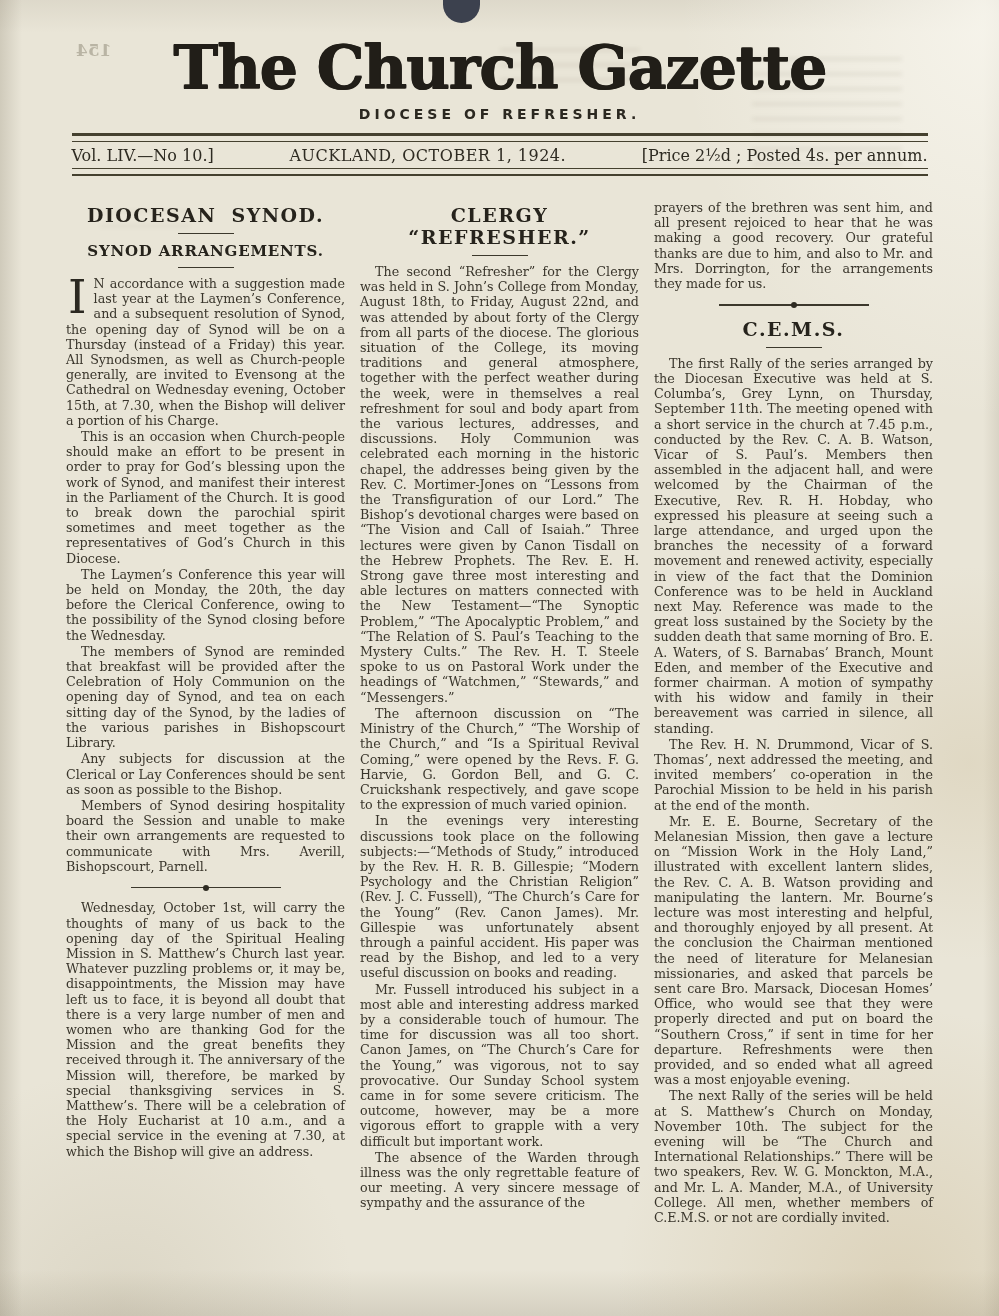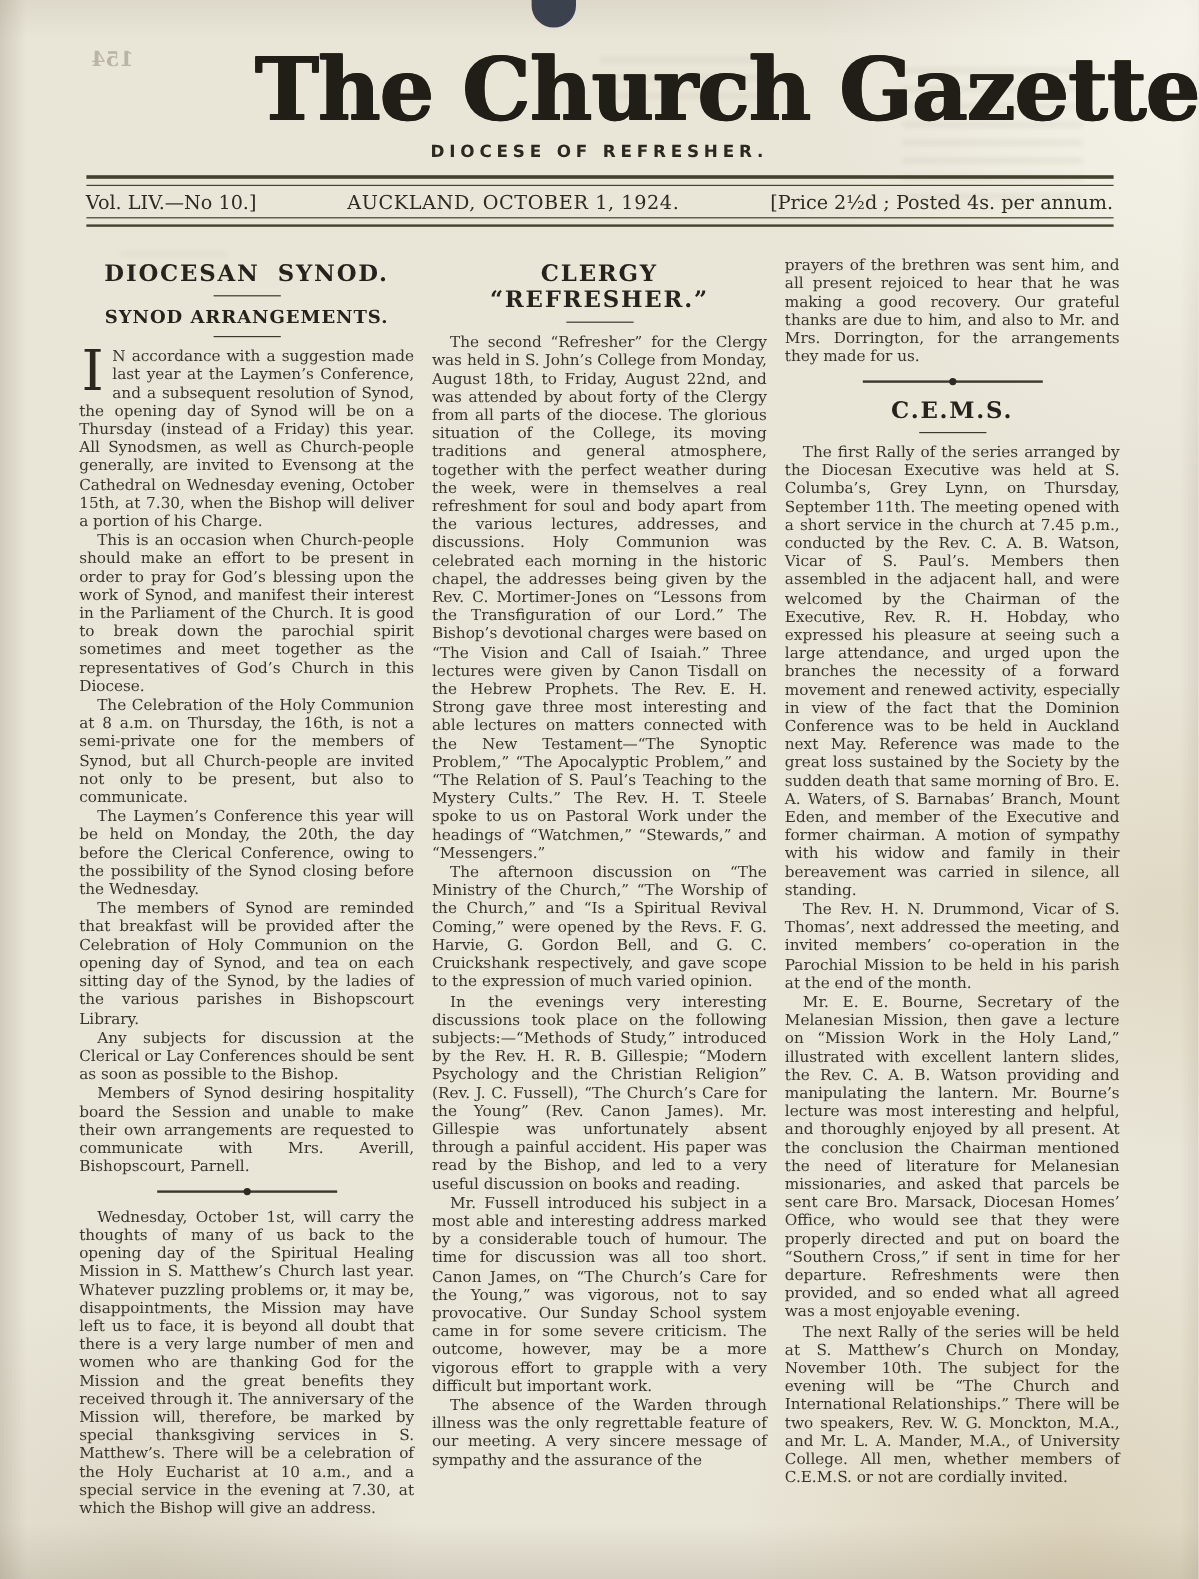--- a/index.html
+++ b/index.html
@@ -22,24 +22,23 @@
   .bleed-num{position:absolute;left:76px;top:40px;font-size:17px;font-weight:bold;color:#6e6753;opacity:.38;transform:scaleX(-1);filter:blur(.6px);}
   .smudge{position:absolute;opacity:.16;filter:blur(2px);
     background:repeating-linear-gradient(0deg, rgba(104,96,76,.55) 0 4px, transparent 4px 15px);}
   .smudge-1{left:752px;top:46px;width:150px;height:120px;}
   .smudge-2{left:500px;top:48px;width:140px;height:34px;}
   .smudge-3{left:100px;top:210px;width:90px;height:18px;opacity:.1;}
 
   
   header{position:relative;text-align:center;}
   .masthead{
-    margin:34px 0 0;font-size:72px;line-height:1.1;font-weight:bold;color:#211e18;
+    margin:34px 0 0;font-size:60px;line-height:1.1;font-weight:bold;color:#211e18;
     letter-spacing:-1px;
     text-shadow:1px 0 0 #211e18, 0 1px 0 #211e18, 1px 1px 0 #211e18;
-    text-align:right;
   }
   .diocese{
     margin-top:6px;font-family:"DejaVu Sans","Liberation Sans",sans-serif;
     font-weight:bold;font-size:14px;letter-spacing:4px;color:#2b2820;
   }
   .rules-wrap{width:856px;margin:0 auto;}
   .rule-top{margin-top:11px;height:5px;border-top:3px solid #45412f;border-bottom:1px solid #45412f;}
   .rule-bottom{margin-top:3px;height:5px;border-top:1px solid #45412f;border-bottom:2px solid #45412f;}
   .info-row{
     display:flex;justify-content:space-between;align-items:baseline;
@@ -100,21 +99,20 @@
 
   <main class="columns">
 
     <section class="col">
       <h2 class="art-title">DIOCESAN SYNOD.</h2>
       <div class="hrule"></div>
       <h3 class="art-subtitle">SYNOD ARRANGEMENTS.</h3>
       <div class="hrule"></div>
       <p class="noindent"><span class="dropcap">I</span><span>N accordance with a suggestion made last year at the Laymen’s Conference, and a subsequent resolution of Synod, the opening day of Synod will be on a Thursday (instead of a Friday) this year. All Synodsmen, as well as Church-people generally, are invited to Evensong at the Cathedral on Wednesday evening, October 15th, at 7.30, when the Bishop will deliver a portion of his Charge.</span></p>
       <p>This is an occasion when Church-people should make an effort to be present in order to pray for God’s blessing upon the work of Synod, and manifest their interest in the Parliament of the Church. It is good to break down the parochial spirit sometimes and meet together as the representatives of God’s Church in this Diocese.</p>
-      <p>The Celebration of the Holy Communion at 8 a.m. on Thursday, the 16th, is not a semi-private one for the members of Synod, but all Church-people are invited not only to be present, but also to communicate.</p>
       <p>The Laymen’s Conference this year will be held on Monday, the 20th, the day before the Clerical Conference, owing to the possibility of the Synod closing before the Wednesday.</p>
       <p>The members of Synod are reminded that breakfast will be provided after the Celebration of Holy Communion on the opening day of Synod, and tea on each sitting day of the Synod, by the ladies of the various parishes in Bishopscourt Library.</p>
       <p>Any subjects for discussion at the Clerical or Lay Conferences should be sent as soon as possible to the Bishop.</p>
       <p>Members of Synod desiring hospitality board the Session and unable to make their own arrangements are requested to communicate with Mrs. Averill, Bishopscourt, Parnell.</p>
       <div class="divider"></div>
       <p>Wednesday, October 1st, will carry the thoughts of many of us back to the opening day of the Spiritual Healing Mission in S. Matthew’s Church last year. Whatever puzzling problems or, it may be, disappointments, the Mission may have left us to face, it is beyond all doubt that there is a very large number of men and women who are thanking God for the Mission and the great benefits they received through it. The anniversary of the Mission will, therefore, be marked by special thanksgiving services in S. Matthew’s. There will be a celebration of the Holy Eucharist at 10 a.m., and a special service in the evening at 7.30, at which the Bishop will give an address.</p>
     </section>
 
     <section class="col">
       <h2 class="art-title">CLERGY “REFRESHER.”</h2>

